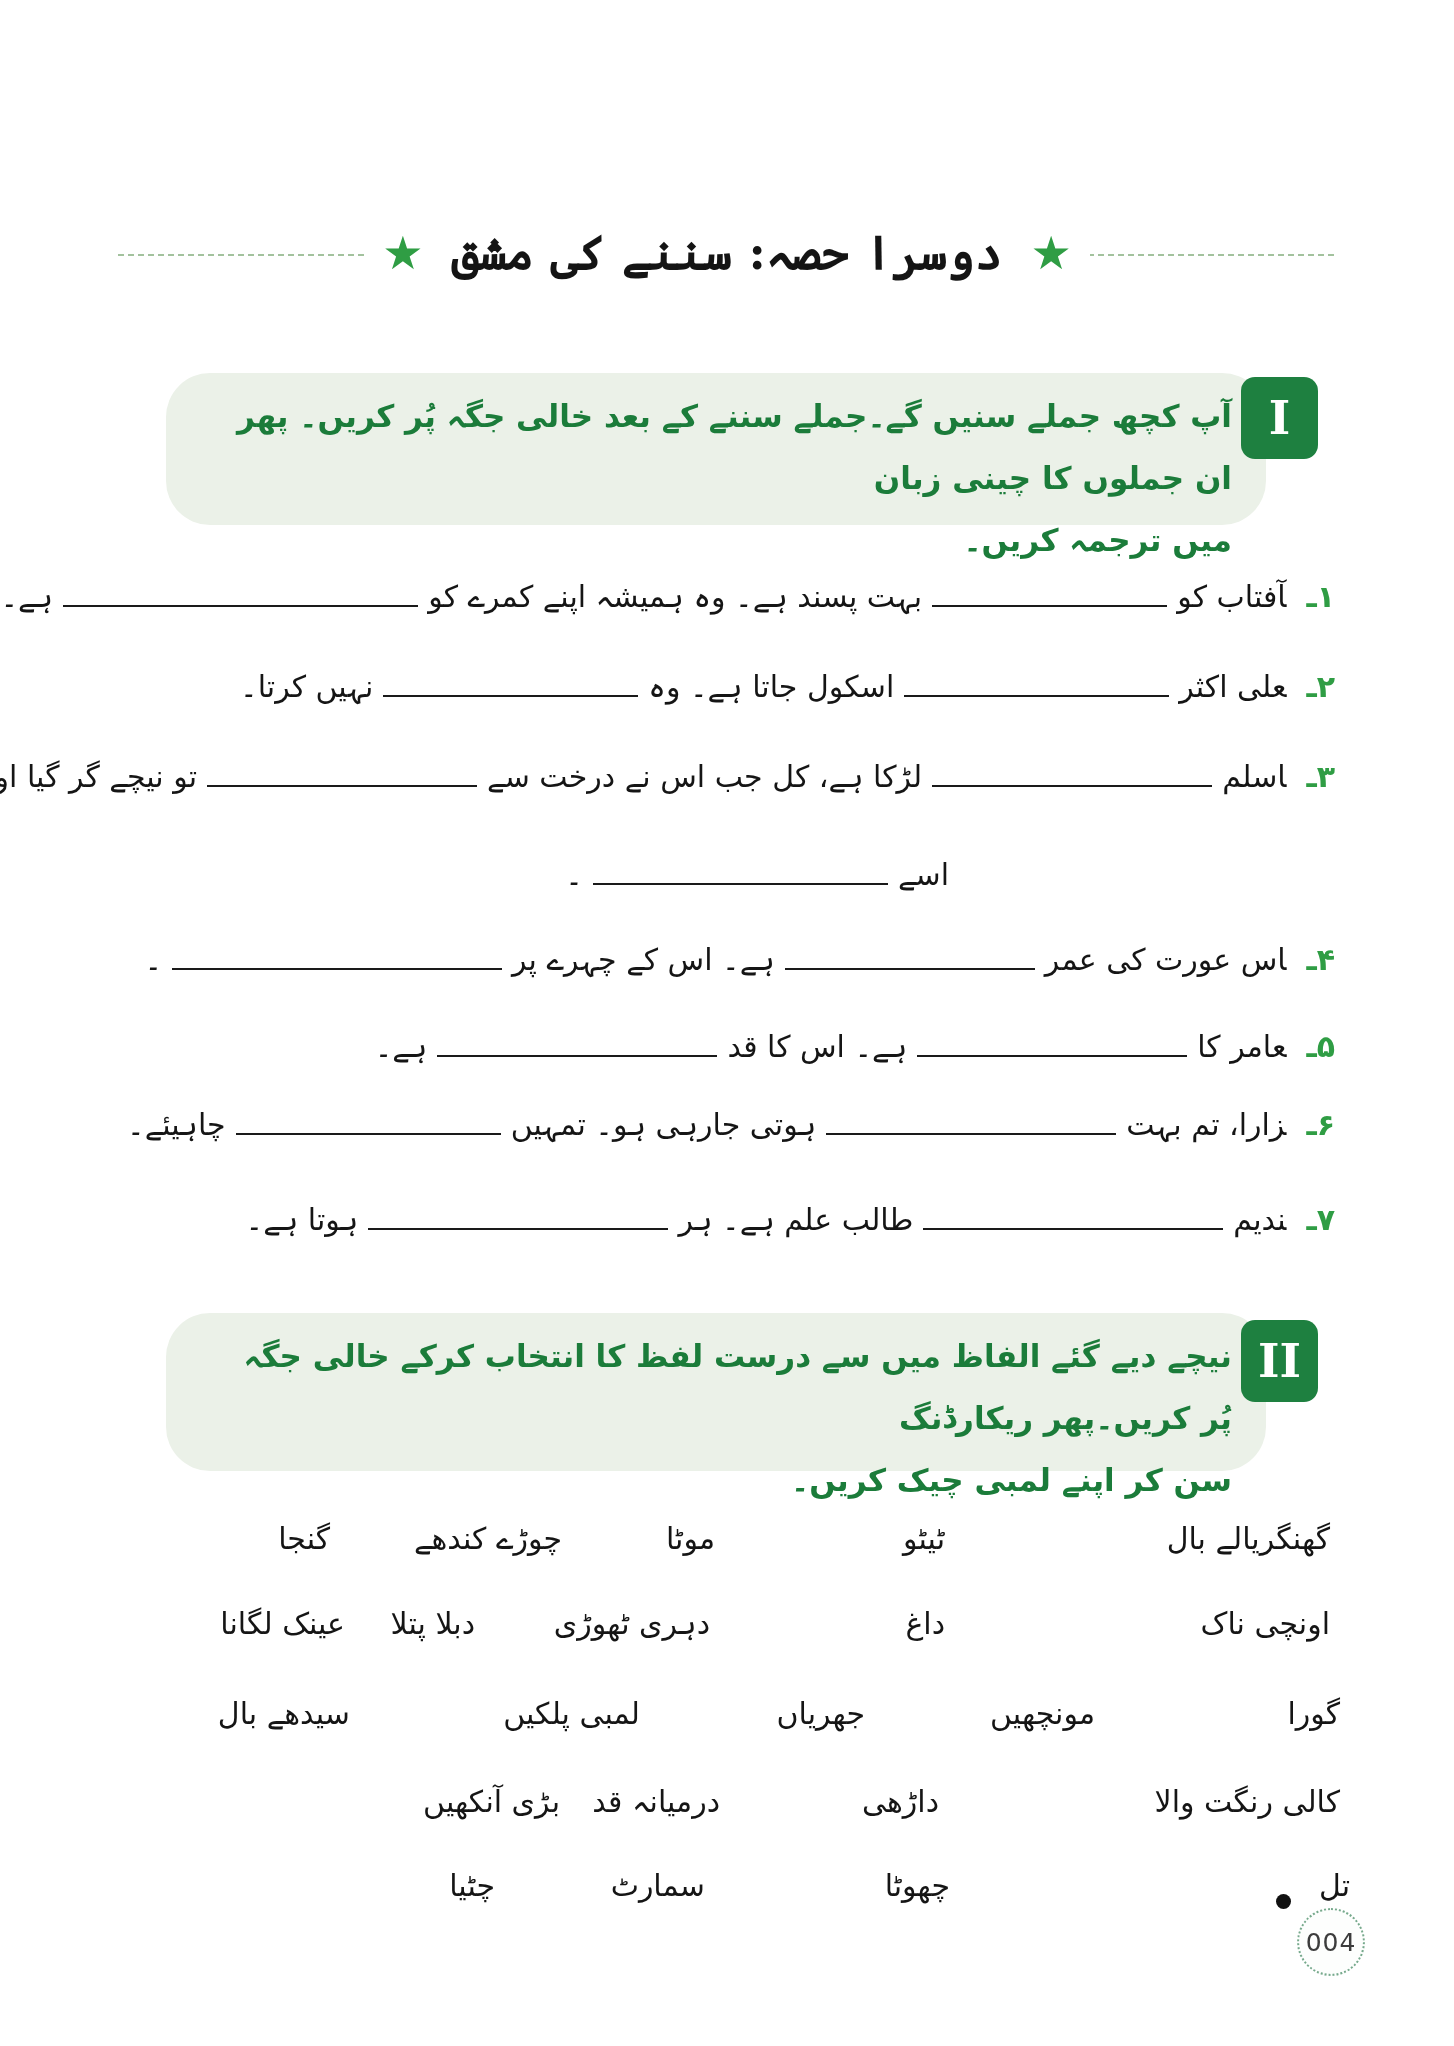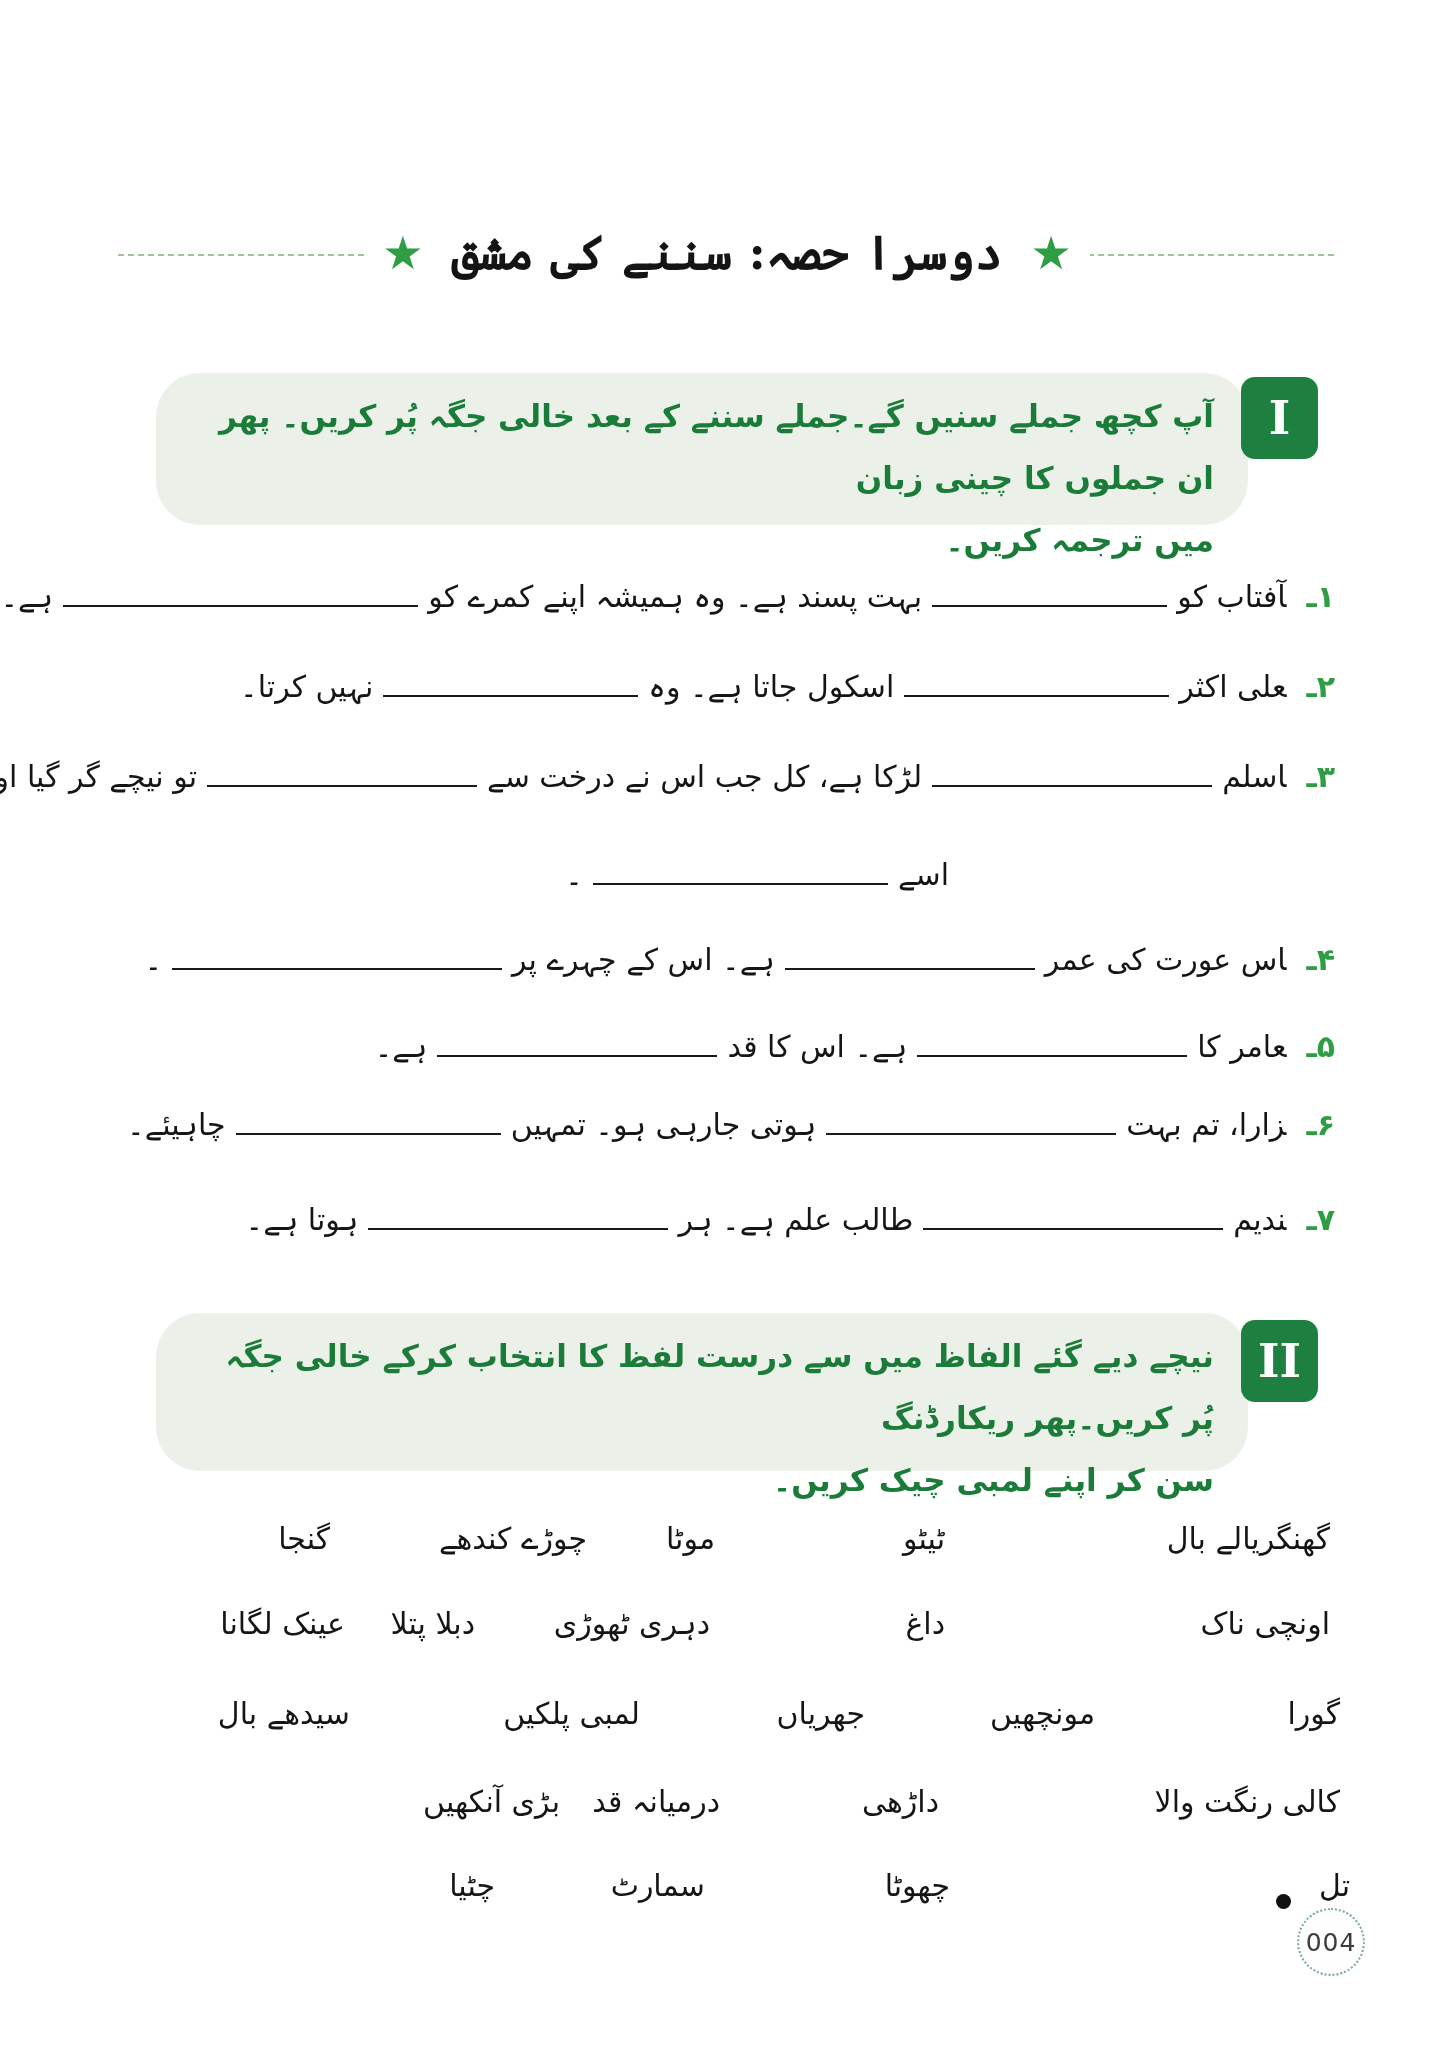--- a/index.html
+++ b/index.html
@@ -28,22 +28,22 @@
   .star{color:#2f9d44;font-size:46px;line-height:90px;}
   .page-title{
     direction:rtl;
     font-family:"DejaVu Serif",serif;
     font-size:47px;font-weight:bold;color:#141414;
     line-height:90px;white-space:nowrap;
   }
 
   
   .inst-box{
-    position:absolute;left:156px;width:1092px;
-    background:#ebf1e8;border-radius:44px;
+    position:absolute;left:166px;width:1092px;
+    background:#ebf1e8;border-radius:44px;padding-left:8px;
   }
   .box1{top:373px;height:152px;}
   .box2{top:1313px;height:158px;}
   .badge{
     position:absolute;width:77px;height:82px;
     background:#1e8040;border-radius:14px;
     color:#ffffff;display:flex;align-items:center;justify-content:center;
     font-family:"DejaVu Serif",serif;font-size:46px;font-weight:bold;
   }
   .badge1{left:1241px;top:377px;}
@@ -147,21 +147,21 @@
       <div>سن کر اپنے لمبی چیک کریں۔</div>
     </div>
   </div>
   <div class="badge badge2">II</div>
 
   <div>
 
     <span class="wb-word" style="top:1515px;right:124px">گھنگریالے بال</span>
     <span class="wb-word" style="top:1515px;right:509px">ٹیٹو</span>
     <span class="wb-word" style="top:1515px;right:739px">موٹا</span>
-    <span class="wb-word" style="top:1515px;right:867px">چوڑے کندھے</span>
+    <span class="wb-word" style="top:1515px;right:892px">چوڑے کندھے</span>
     <span class="wb-word" style="top:1515px;right:1124px">گنجا</span>
 
     <span class="wb-word" style="top:1600px;right:124px">اونچی ناک</span>
     <span class="wb-word" style="top:1600px;right:509px">داغ</span>
     <span class="wb-word" style="top:1600px;right:744px">دہری ٹھوڑی</span>
     <span class="wb-word" style="top:1600px;right:979px">دبلا پتلا</span>
     <span class="wb-word" style="top:1600px;right:1109px">عینک لگانا</span>
 
     <span class="wb-word" style="top:1690px;right:114px">گورا</span>
     <span class="wb-word" style="top:1690px;right:359px">مونچھیں</span>

